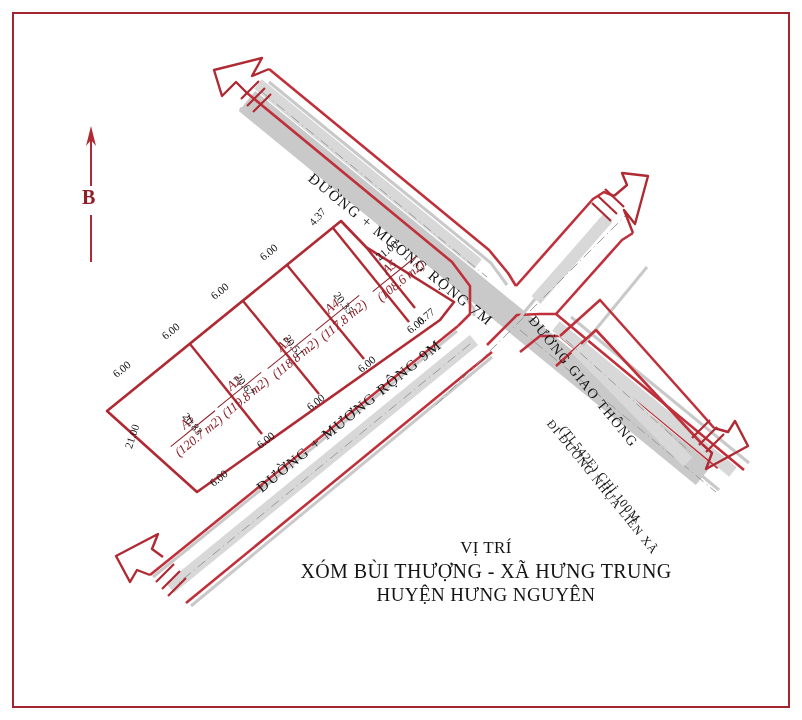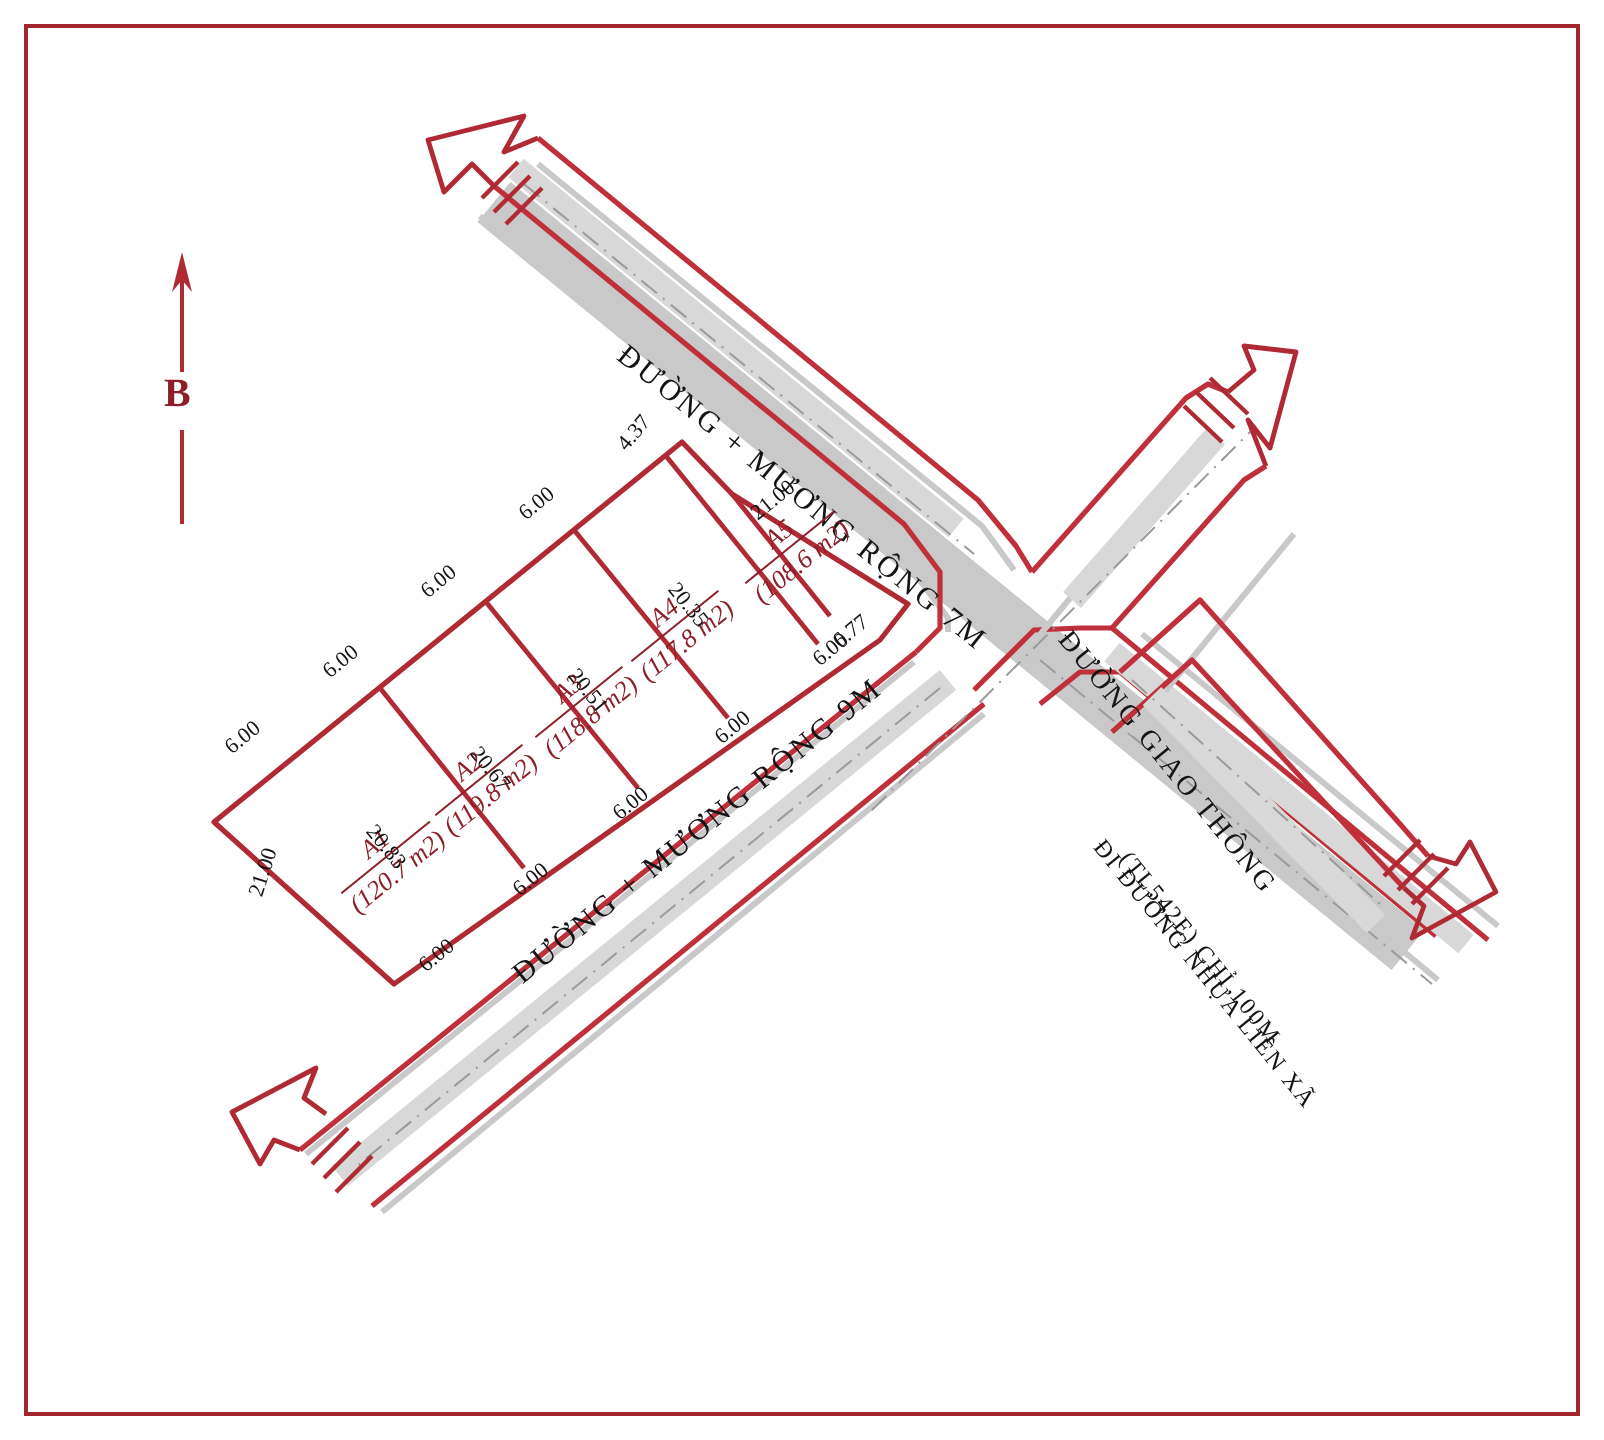--- a/index.html
+++ b/index.html
@@ -218,14 +218,19 @@
   <div style="position:absolute;left:286px;top:330px;transform:rotate(51deg);
               transform-origin:left center;font-size:11px;color:#141414;">20.51</div>
   <div style="position:absolute;left:336px;top:287px;transform:rotate(51deg);
               transform-origin:left center;font-size:11px;color:#141414;">20.35</div>
 
   <div style="position:absolute;left:377px;top:252px;transform:rotate(-39deg);
               transform-origin:left center;font-size:11px;color:#141414;">21.00</div>
   <div style="position:absolute;left:418px;top:316px;transform:rotate(-39deg);
               transform-origin:left center;font-size:11px;color:#141414;">6.77</div>
 
+  <div class="titleblock">
+    <div class="t1">VỊ TRÍ</div>
+    <div class="t2">XÓM BÙI THƯỢNG - XÃ HƯNG TRUNG</div>
+    <div class="t3">HUYỆN HƯNG NGUYÊN</div>
+  </div>
 
 </div>
 
 </body></html>

